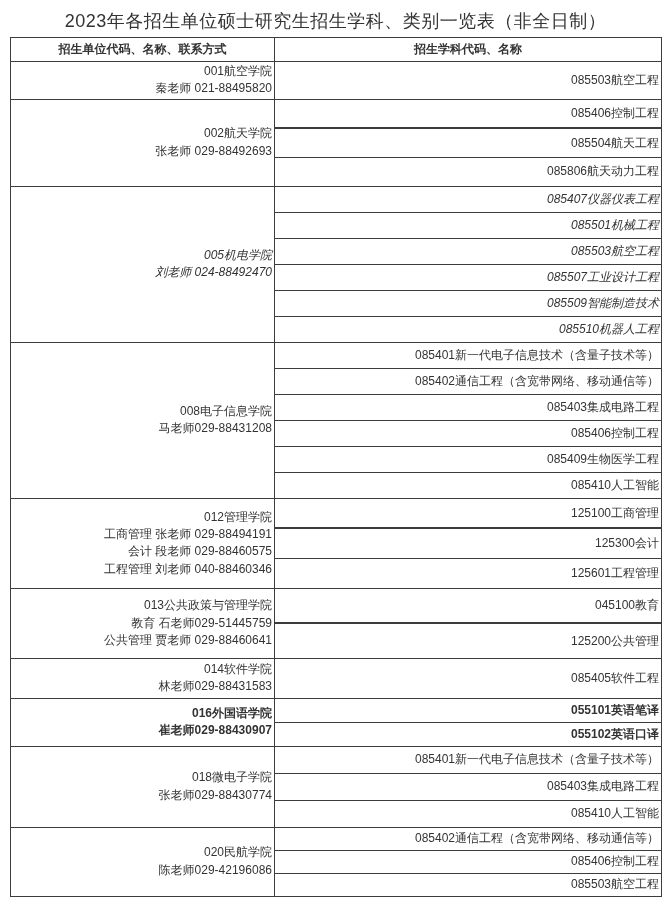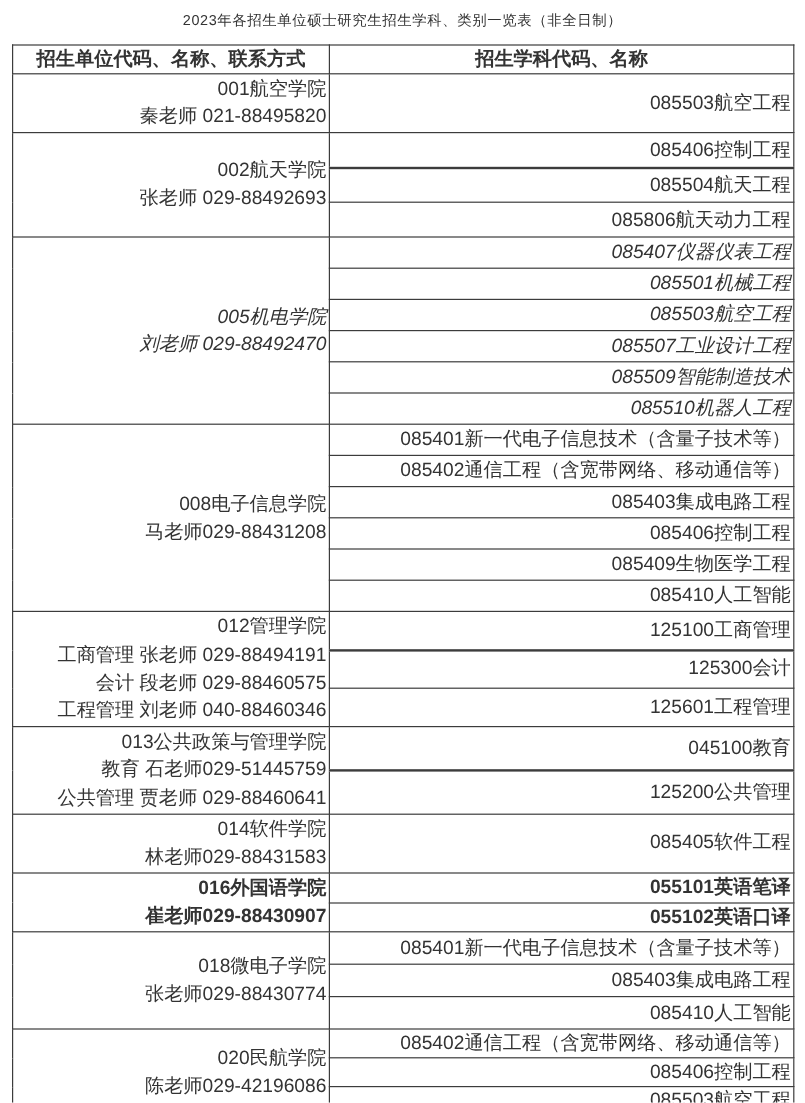--- a/index.html
+++ b/index.html
@@ -15,38 +15,38 @@
   }
   .page {
     width: 671px;
     height: 919px;
     box-sizing: border-box;
     background: #ffffff;
     overflow: hidden;
   }
   .doc-title {
     text-align: center;
-    font-size: 12px;
+    font-size: 18px;
     font-weight: normal;
     color: #333333;
     padding-top: 9px;
     height: 37px;
     box-sizing: border-box;
     letter-spacing: 0.5px;
   }
   table.units {
     border-collapse: collapse;
     table-layout: fixed;
     width: 651px;
     margin: 0 10px;
   }
   table.units th,
   table.units td {
     border: 1px solid #3c3c3c;
-    font-size: 16px;
+    font-size: 12px;
     font-weight: normal;
     color: #333333;
     box-sizing: border-box;
     padding: 1px 2px;
     vertical-align: middle;
   }
   table.units th {
     font-weight: bold;
     text-align: center;
     height: 24px;
@@ -116,21 +116,21 @@
         </tr>
         <tr class="g1">
           <td class="subject">085504航天工程</td>
         </tr>
         <tr class="g1">
           <td class="subject">085806航天动力工程</td>
         </tr>
         <tr class="g2 gf">
           <td class="unit" rowspan="6">
             <div class="unit-line">005机电学院</div>
-            <div class="unit-line">刘老师 029-88492470</div>
+            <div class="unit-line">刘老师 024-88492470</div>
           </td>
           <td class="subject">085407仪器仪表工程</td>
         </tr>
         <tr class="g2">
           <td class="subject">085501机械工程</td>
         </tr>
         <tr class="g2">
           <td class="subject">085503航空工程</td>
         </tr>
         <tr class="g2">

